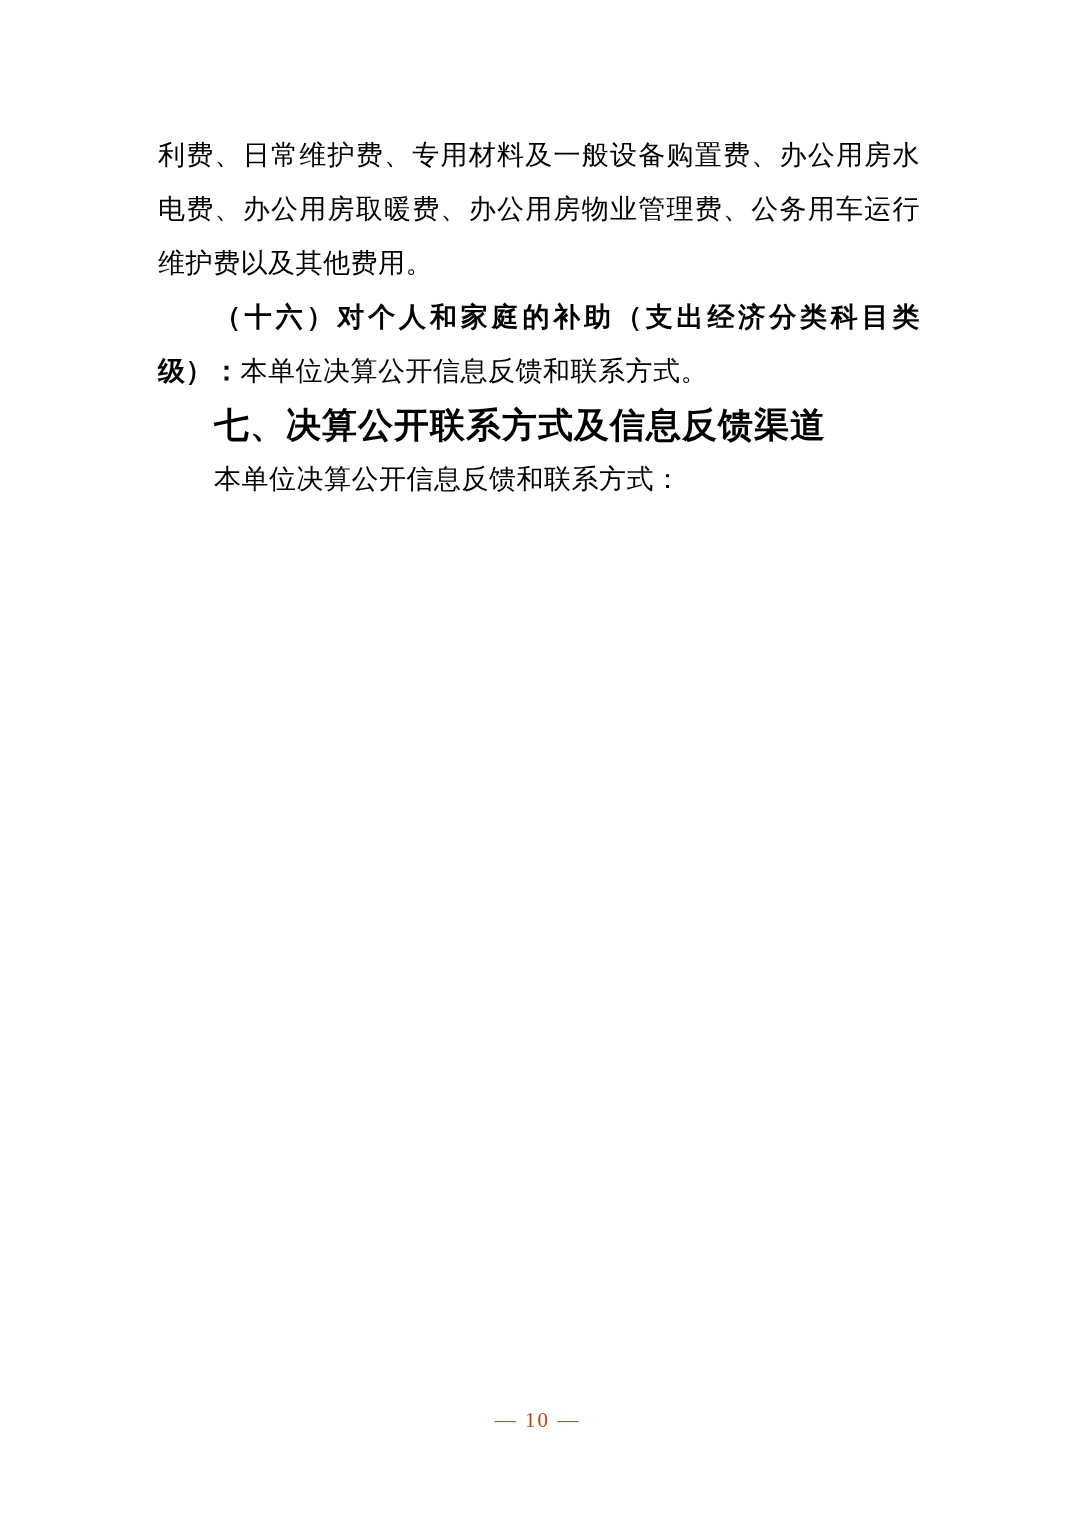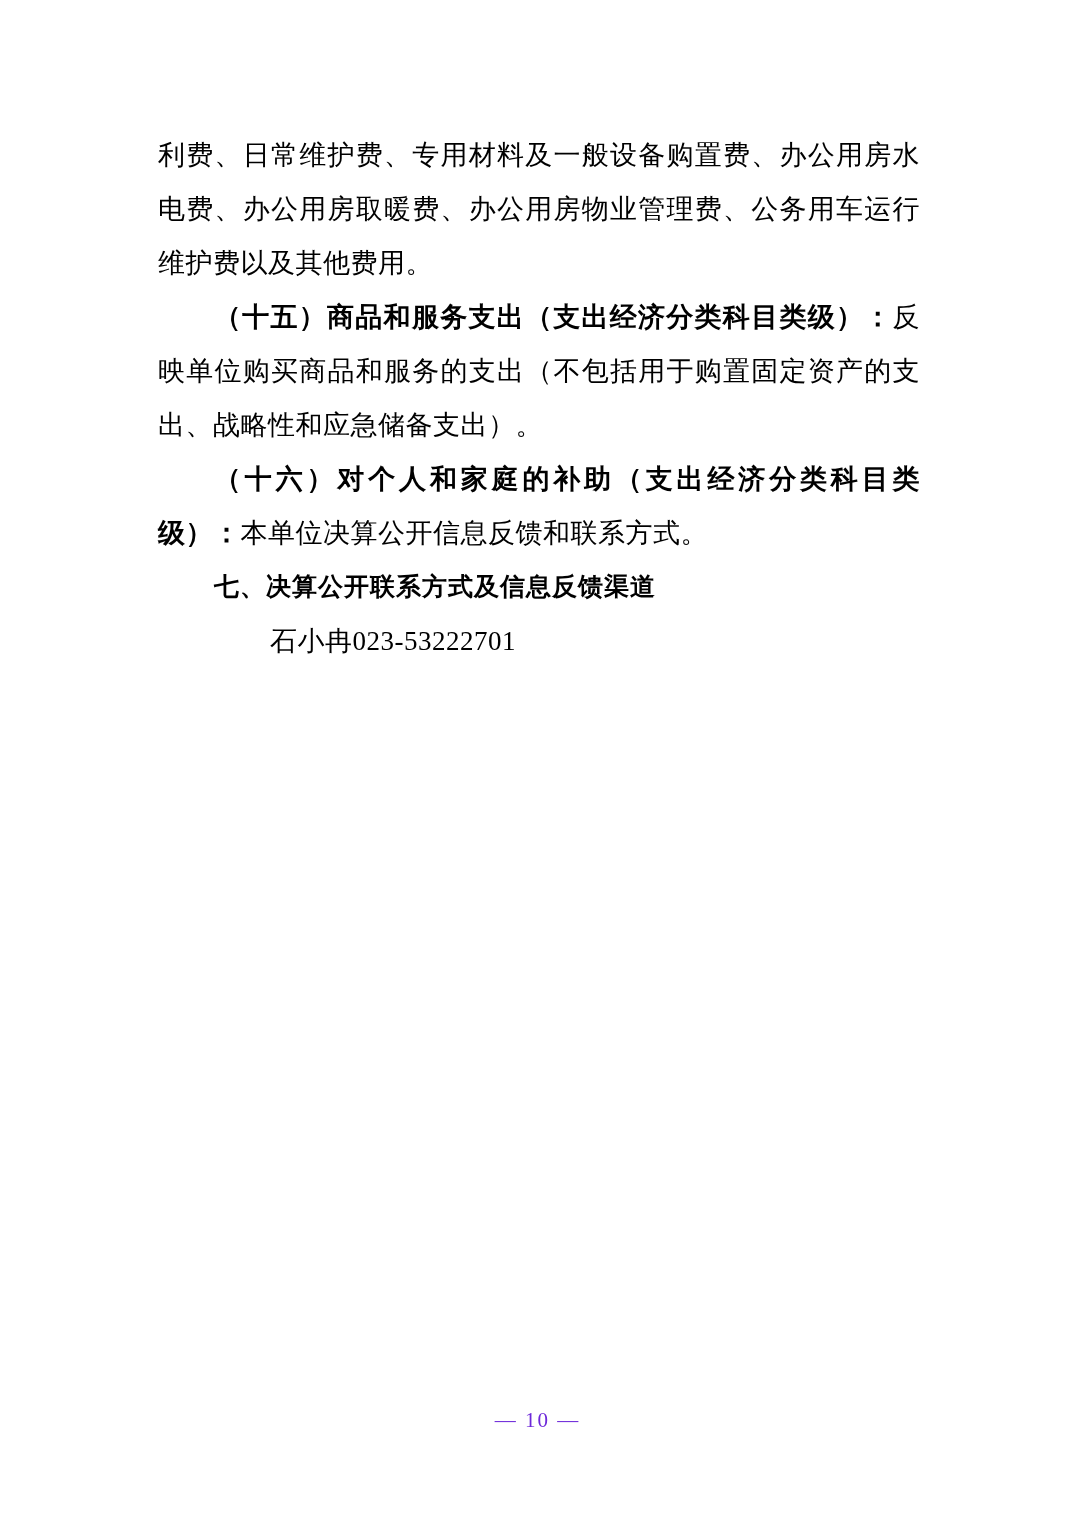--- a/index.html
+++ b/index.html
@@ -33,21 +33,21 @@
   }
   p.indent {
     text-indent: 56px;
   }
   .hd {
     font-weight: bold;
     font-family: "DejaVu Serif", "Liberation Serif", serif;
   }
   p.section-heading {
     margin: 0;
-    font-size: 25px;
+    font-size: 35px;
     line-height: 54px;
     font-weight: bold;
     text-indent: 56px;
     letter-spacing: 1px;
     font-family: "DejaVu Serif", "Liberation Serif", serif;
   }
   p.plain-line {
     margin: 0;
     font-size: 27px;
     line-height: 54px;
@@ -59,43 +59,42 @@
     min-width: 120px;
   }
   .footer {
     position: absolute;
     left: 0;
     right: 0;
     top: 1408px;
     text-align: center;
     font-size: 21px;
     font-family: "Liberation Serif", "DejaVu Serif", serif;
-    color: #6d28d9;
+    color: #c2410c;
     letter-spacing: 2px;
   }
 </style>
 </head>
 <body>
 
 <div class="page">
 
   <div class="content">
 
     <p class="body-text">利费、日常维护费、专用材料及一般设备购置费、办公用房水电费、办公用房取暖费、办公用房物业管理费、公务用车运行维护费以及其他费用。</p>
 
 
-    <p class="body-text indent"><span class="hd">（十五）商品和服务支出（支出经济分类科目类级）：</span><span>反映单位购买商品和服务的支出（不包括用于购置固定资产的支出、战略性和应急储备支出）。</span></p>
 
     <p class="body-text indent"><span class="hd">（十六）对个人和家庭的补助（支出经济分类科目类级）：</span><span>本单位决算公开信息反馈和联系方式。</span></p>
 
 
     <p class="section-heading">七、决算公开联系方式及信息反馈渠道</p>
 
+    <p class="plain-line">本单位决算公开信息反馈和联系方式：</p>
 
-    <p class="plain-line"><span class="contact-name">石小冉</span><span>023-53222701</span></p>
 
   </div>
 
   <div class="footer">
     <span>— 10 —</span>
   </div>
 
 </div>
 
 </body></html>

